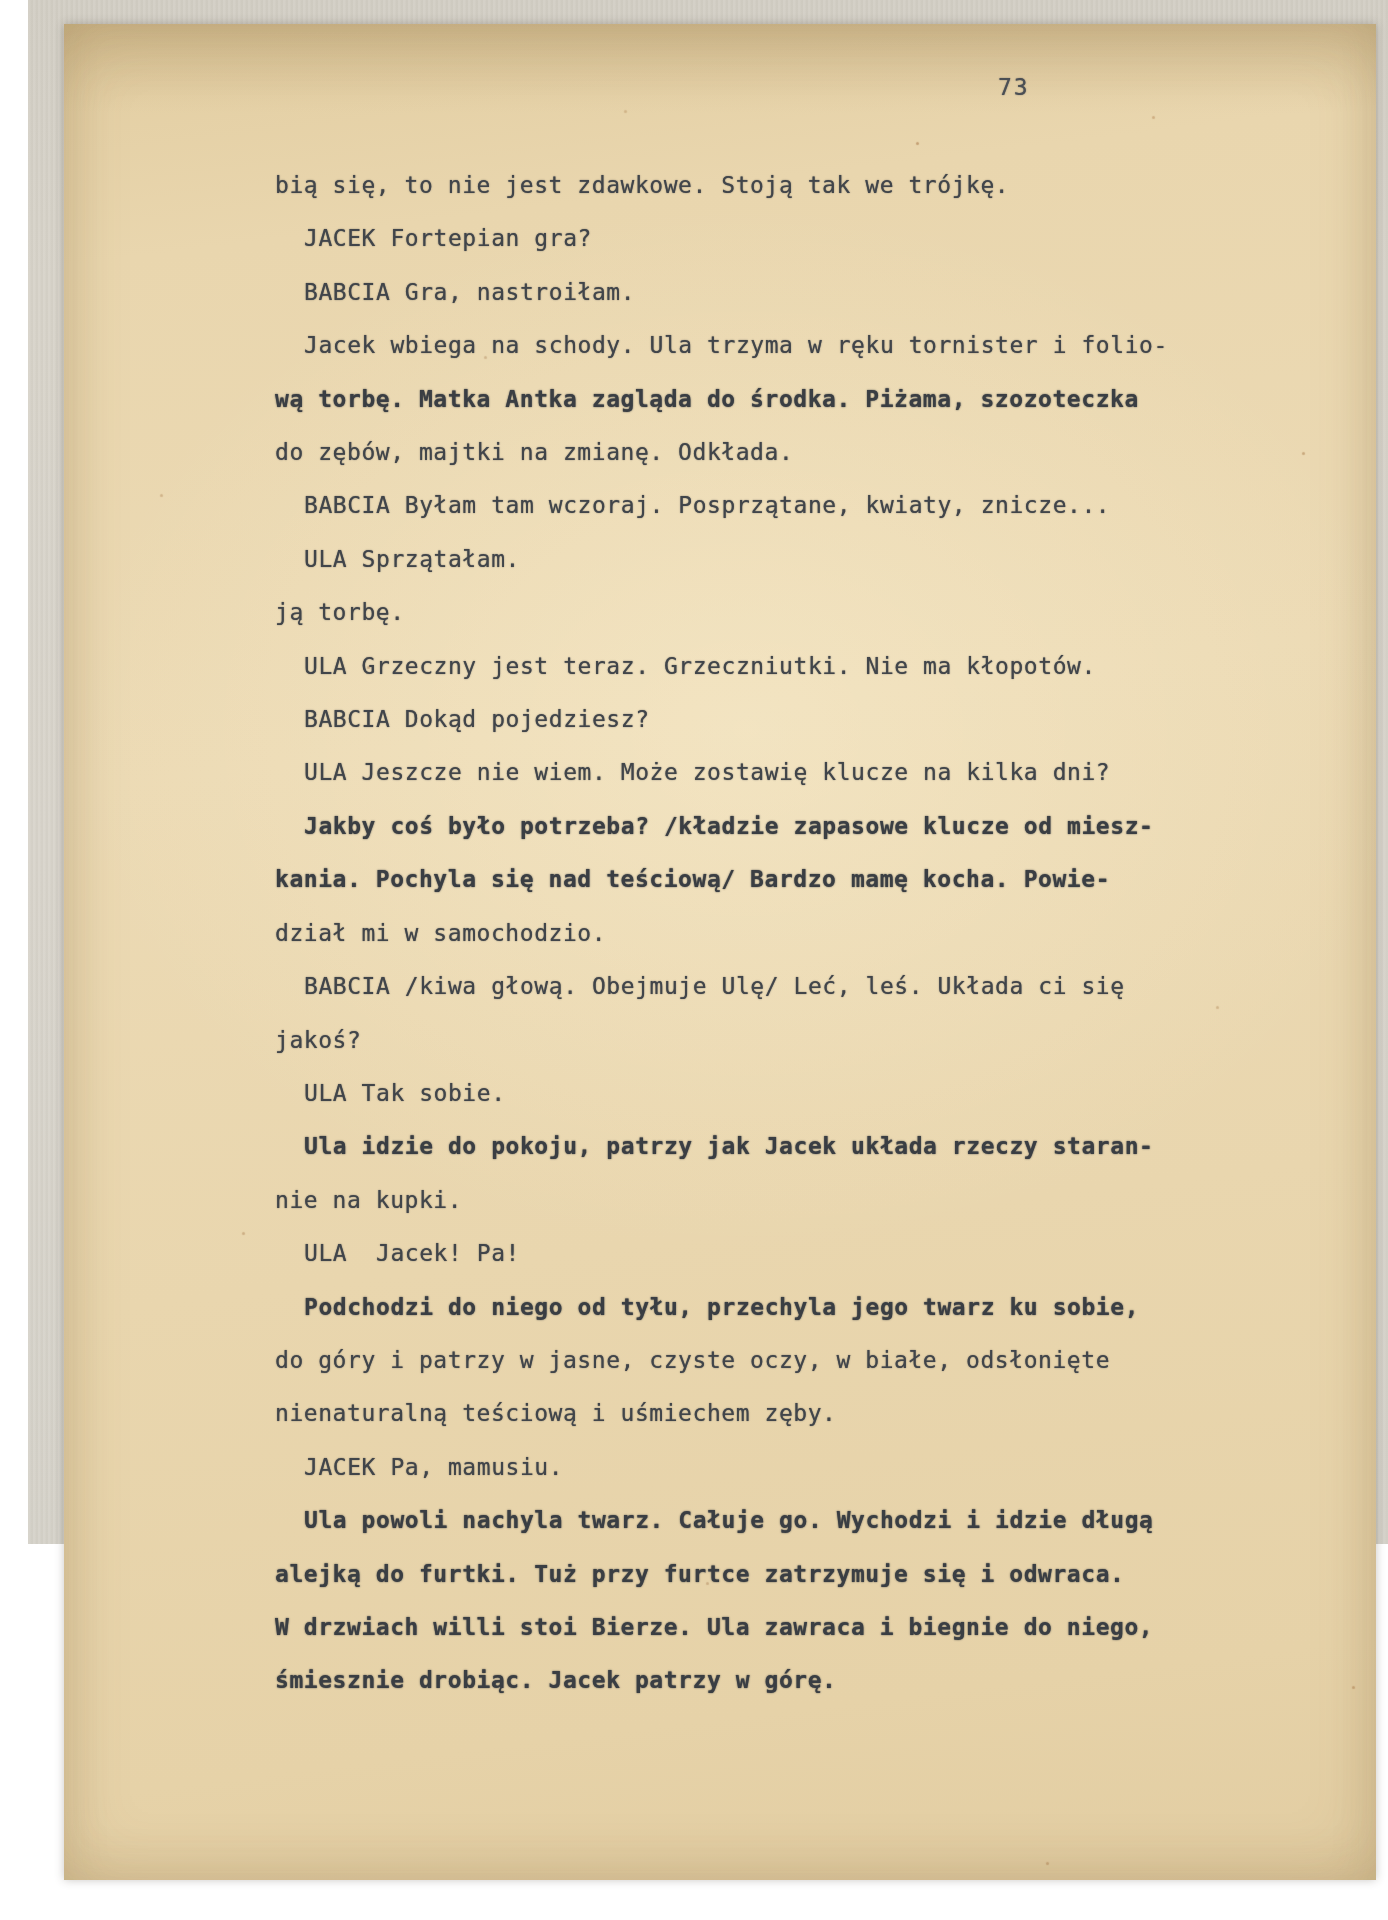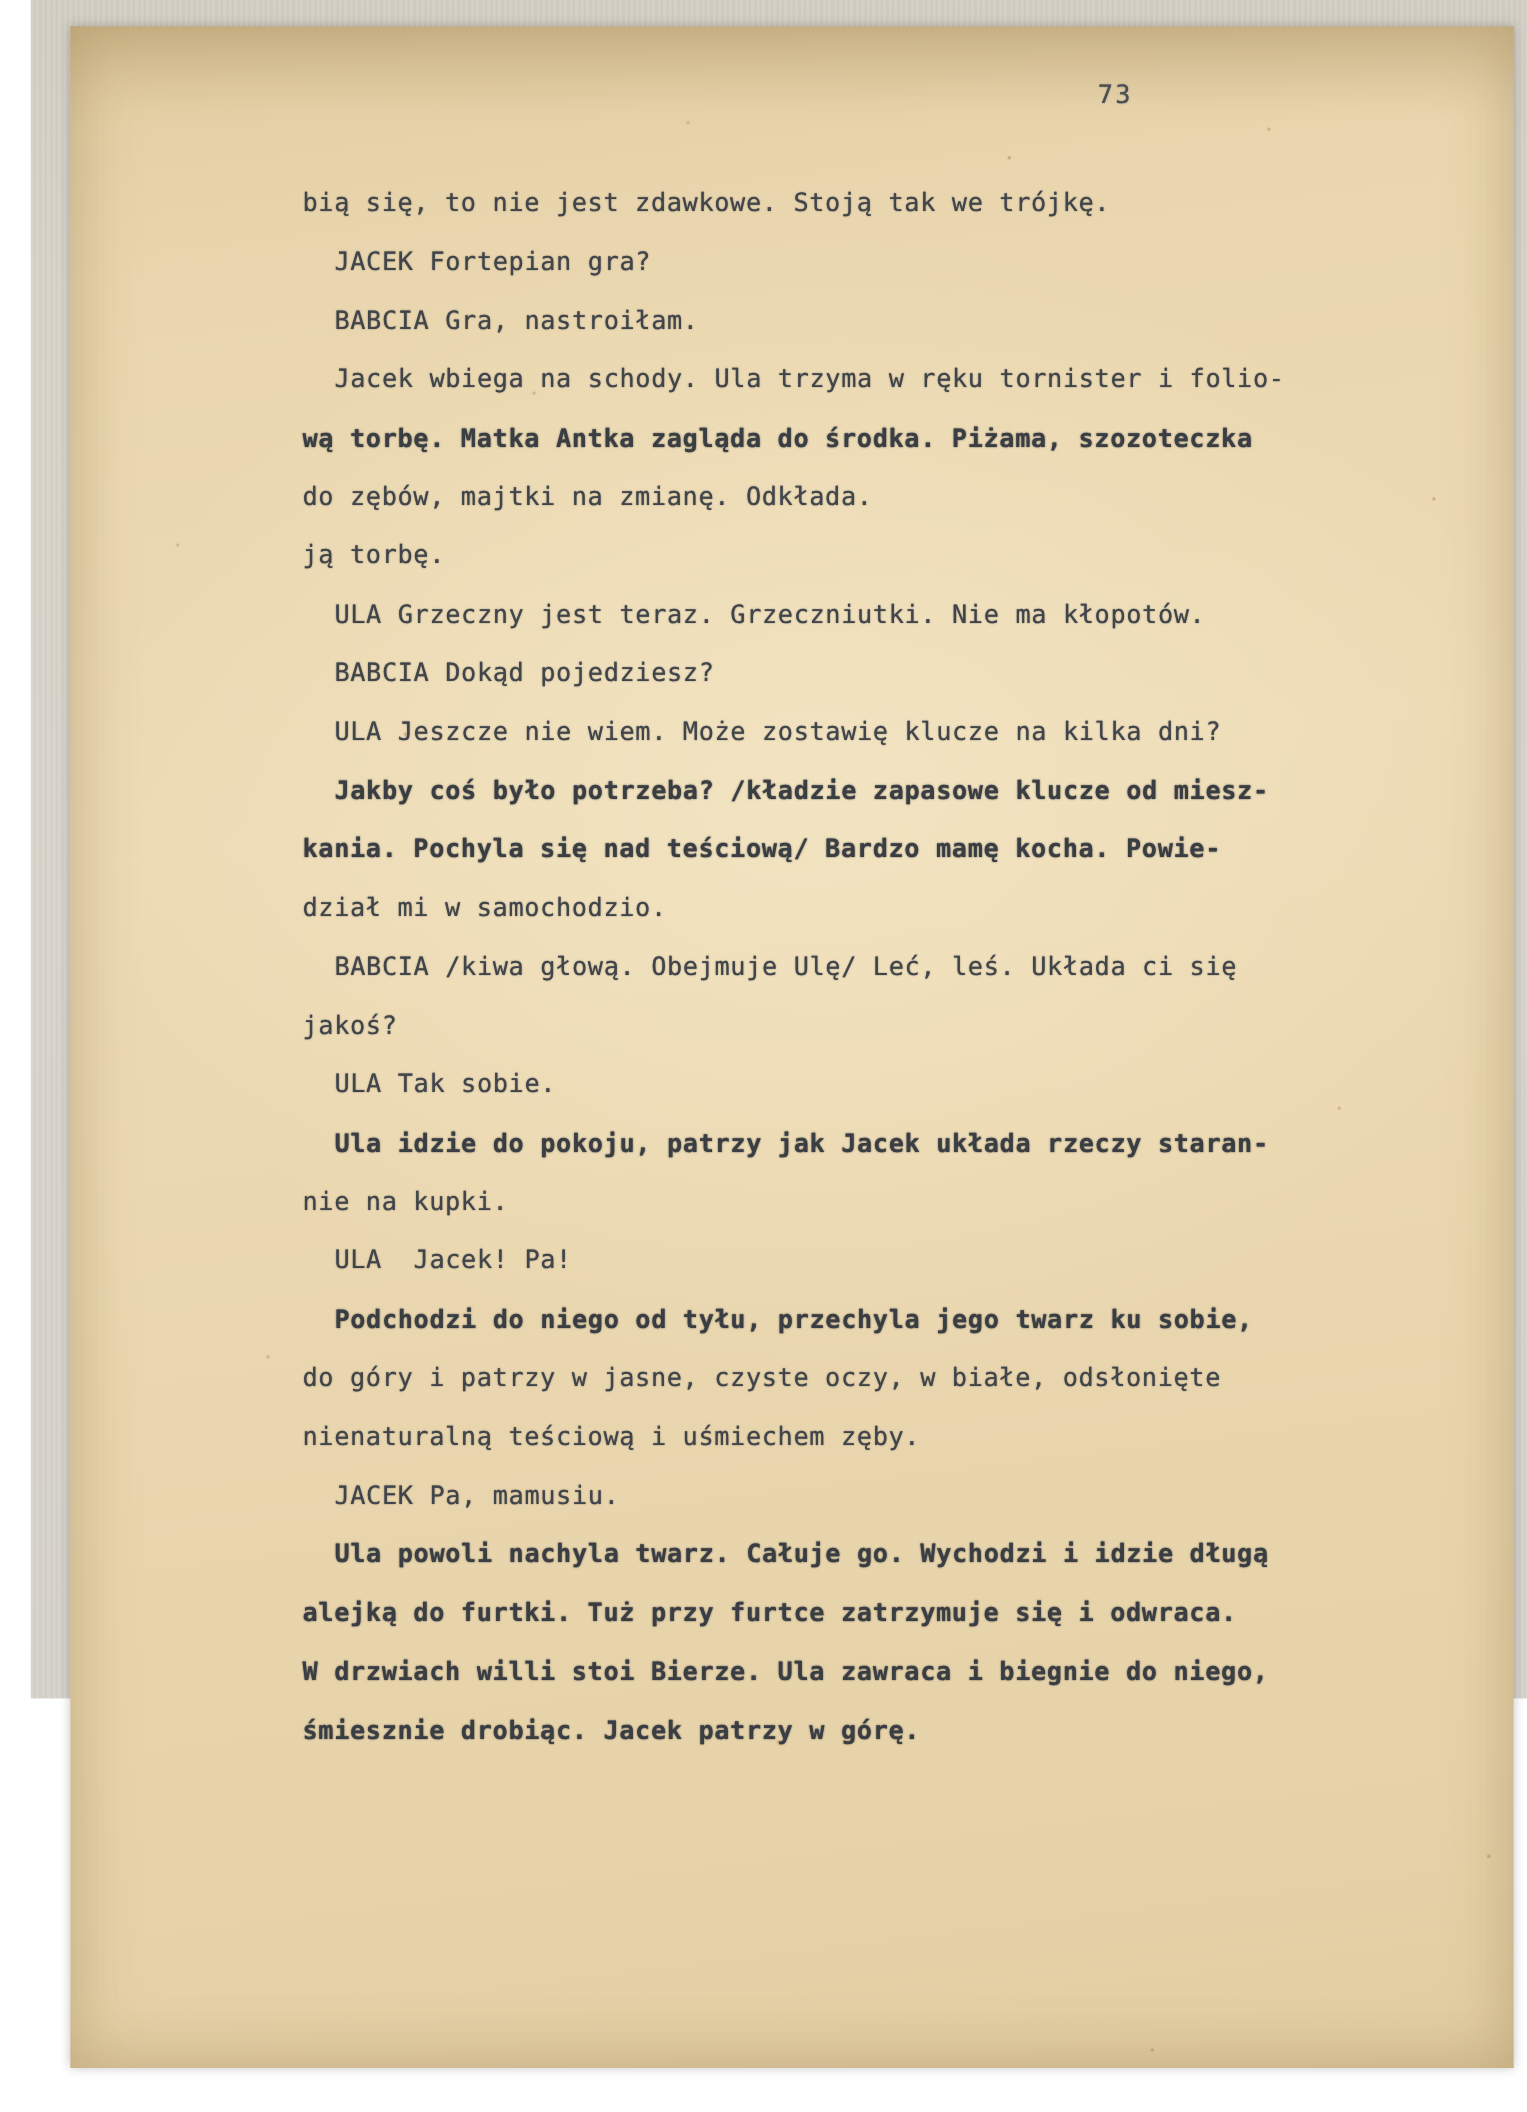--- a/index.html
+++ b/index.html
@@ -115,20 +115,22 @@
 <div class="scan">
   <div class="paper">
     <div class="page-number">73</div>
     <div class="text-block">
         <div class="tline">bią się, to nie jest zdawkowe. Stoją tak we trójkę.</div>
         <div class="tline ind">JACEK Fortepian gra?</div>
         <div class="tline ind">BABCIA Gra, nastroiłam.</div>
         <div class="tline ind">Jacek wbiega na schody. Ula trzyma w ręku tornister i folio-</div>
         <div class="tline heavy">wą torbę. Matka Antka zagląda do środka. Piżama, szozoteczka</div>
         <div class="tline">do zębów, majtki na zmianę. Odkłada.</div>
+        <div class="tline ind">BABCIA Byłam tam wczoraj. Posprzątane, kwiaty, znicze...</div>
+        <div class="tline ind">ULA Sprzątałam.</div>
         <div class="tline">ją torbę.</div>
         <div class="tline ind">ULA Grzeczny jest teraz. Grzeczniutki. Nie ma kłopotów.</div>
         <div class="tline ind">BABCIA Dokąd pojedziesz?</div>
         <div class="tline ind">ULA Jeszcze nie wiem. Może zostawię klucze na kilka dni?</div>
         <div class="tline ind heavy">Jakby coś było potrzeba? /kładzie zapasowe klucze od miesz-</div>
         <div class="tline heavy">kania. Pochyla się nad teściową/ Bardzo mamę kocha. Powie-</div>
         <div class="tline">dział mi w samochodzio.</div>
         <div class="tline ind">BABCIA /kiwa głową. Obejmuje Ulę/ Leć, leś. Układa ci się</div>
         <div class="tline">jakoś?</div>
         <div class="tline ind">ULA Tak sobie.</div>

